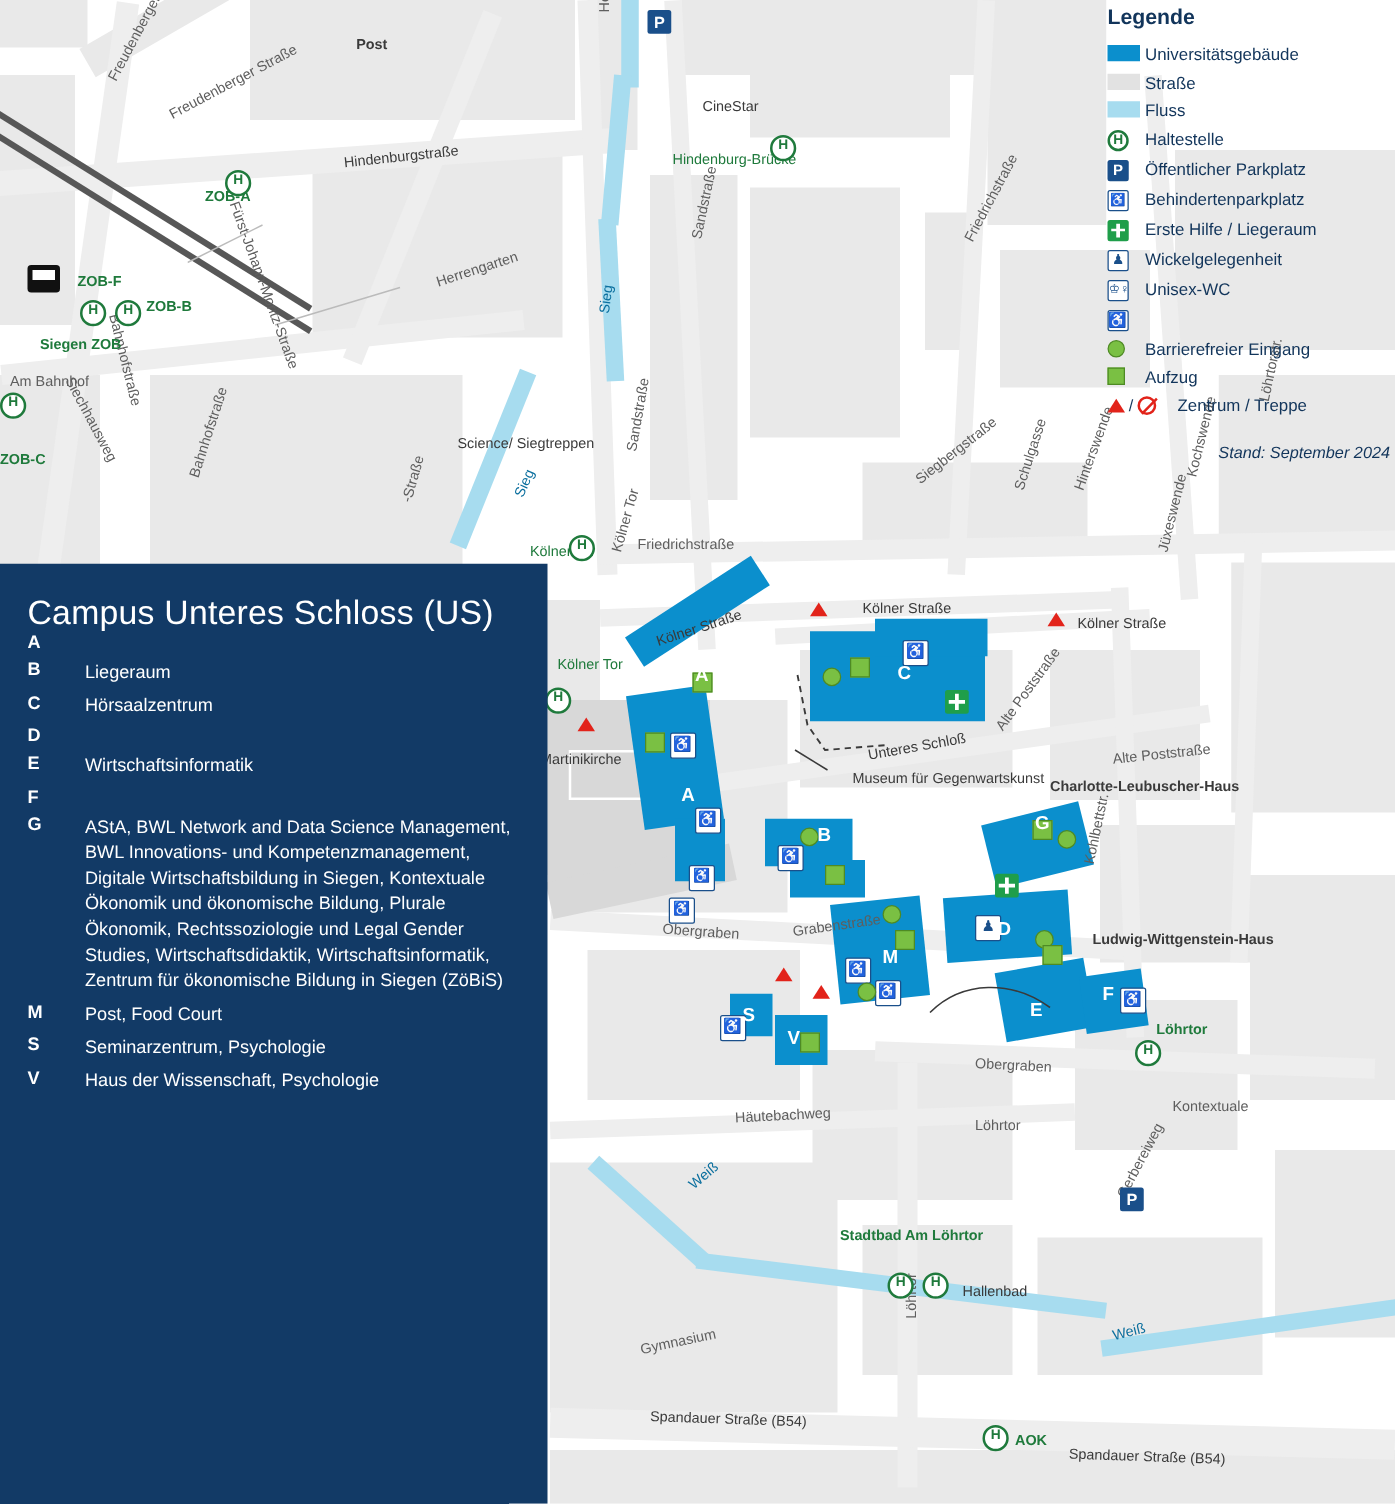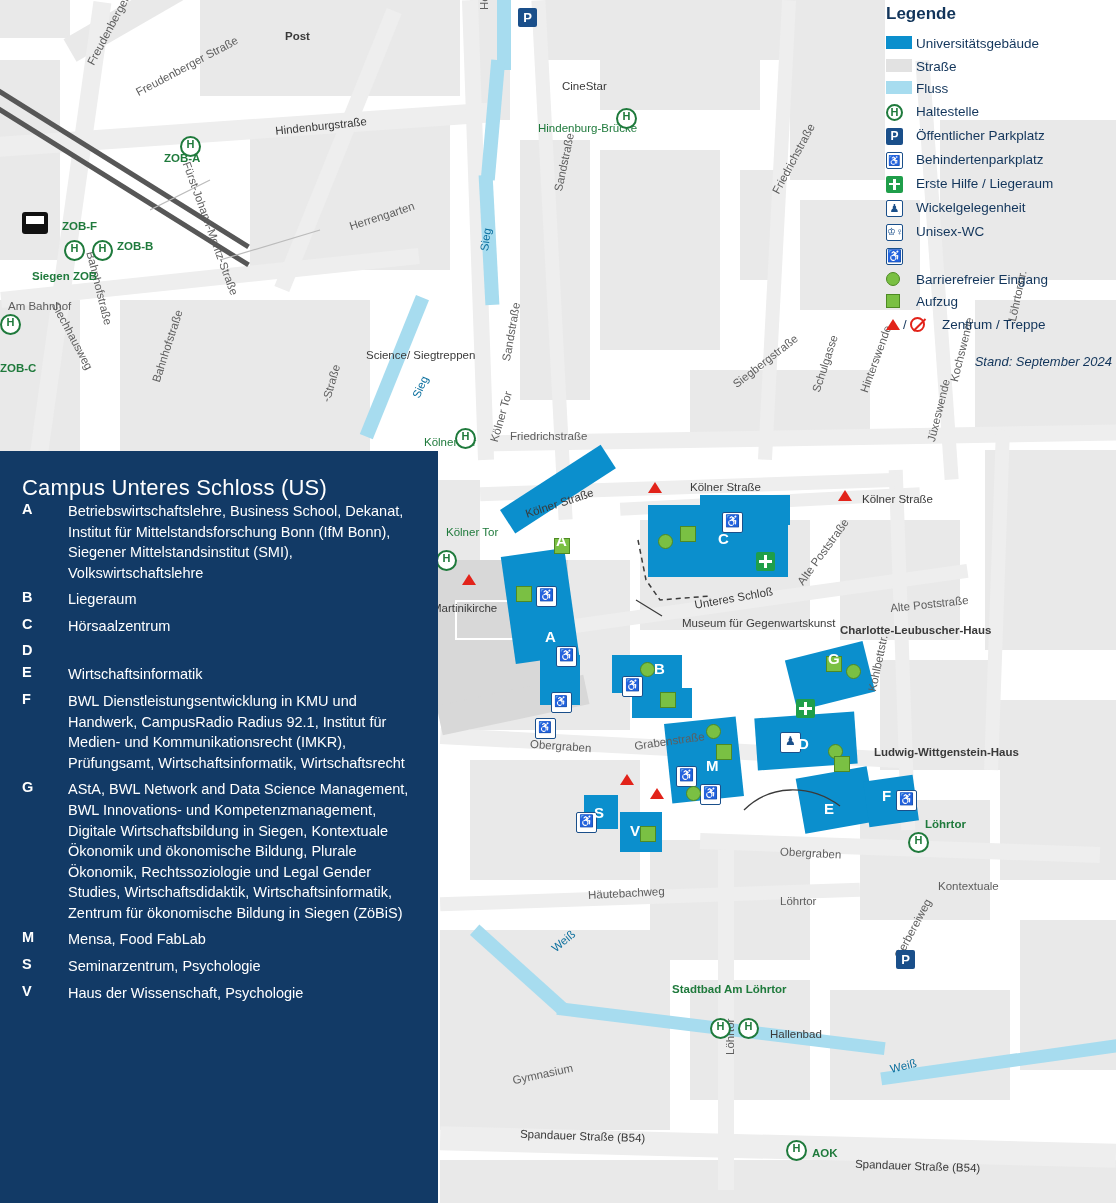--- a/index.html
+++ b/index.html
@@ -91,21 +91,21 @@
 
   
   .bl{position:absolute;color:#fff;font-weight:bold;font-size:15px;}
 
   
   #info{
     position:absolute;left:0;top:451px;width:438px;height:752px;
     background:#123a66;color:#ffffff;box-sizing:border-box;
     padding:24px 22px 10px 22px;
   }
-  #info h1{margin:0;font-size:22px;font-weight:normal;letter-spacing:.2px;}
+  #info h1{margin:0;font-size:27px;font-weight:normal;letter-spacing:.2px;}
   #info h3{margin:4px 0 22px 0;font-size:18px;font-style:italic;font-weight:normal;}
   .irow{display:flex;margin-bottom:6px;}
   .ikey{flex:0 0 46px;font-size:14.5px;font-weight:bold;}
   .ival{font-size:14.5px;line-height:1.42;}
 </style>
 </head>
 <body>
 
 <div id="map">
 
@@ -420,48 +420,46 @@
     </div>
 
     <div class="stand">Stand: September 2024</div>
   </div>
 
   <div id="info">
     <h1>Campus Unteres Schloss (US)</h1>
 
     <div class="irow">
       <div class="ikey">A</div>
-      <div class="ival">Betriebswirtschaftslehre, Business School, Dekanat, Institut für Mittelstandsforschung Bonn (IfM Bonn), Siegener Mittelstandsinstitut (SMI), Volkswirtschaftslehre</div>
     </div>
     <div class="irow">
       <div class="ikey">B</div>
       <div class="ival">Liegeraum</div>
     </div>
     <div class="irow">
       <div class="ikey">C</div>
       <div class="ival">Hörsaalzentrum</div>
     </div>
     <div class="irow">
       <div class="ikey">D</div>
     </div>
     <div class="irow">
       <div class="ikey">E</div>
       <div class="ival">Wirtschaftsinformatik</div>
     </div>
     <div class="irow">
       <div class="ikey">F</div>
-      <div class="ival">BWL Dienstleistungsentwicklung in KMU und Handwerk, CampusRadio Radius 92.1, Institut für Medien- und Kommunikationsrecht (IMKR), Prüfungsamt, Wirtschaftsinformatik, Wirtschaftsrecht</div>
     </div>
     <div class="irow">
       <div class="ikey">G</div>
       <div class="ival">AStA, BWL Network and Data Science Management, BWL Innovations- und Kompetenzmanagement, Digitale Wirtschaftsbildung in Siegen, Kontextuale Ökonomik und ökonomische Bildung, Plurale Ökonomik, Rechtssoziologie und Legal Gender Studies, Wirtschaftsdidaktik, Wirtschaftsinformatik, Zentrum für ökonomische Bildung in Siegen (ZöBiS)</div>
     </div>
     <div class="irow">
       <div class="ikey">M</div>
-      <div class="ival">Mensa, Food FabLab</div>
+      <div class="ival">Post, Food Court</div>
     </div>
     <div class="irow">
       <div class="ikey">S</div>
       <div class="ival">Seminarzentrum, Psychologie</div>
     </div>
     <div class="irow">
       <div class="ikey">V</div>
       <div class="ival">Haus der Wissenschaft, Psychologie</div>
     </div>
   </div>

